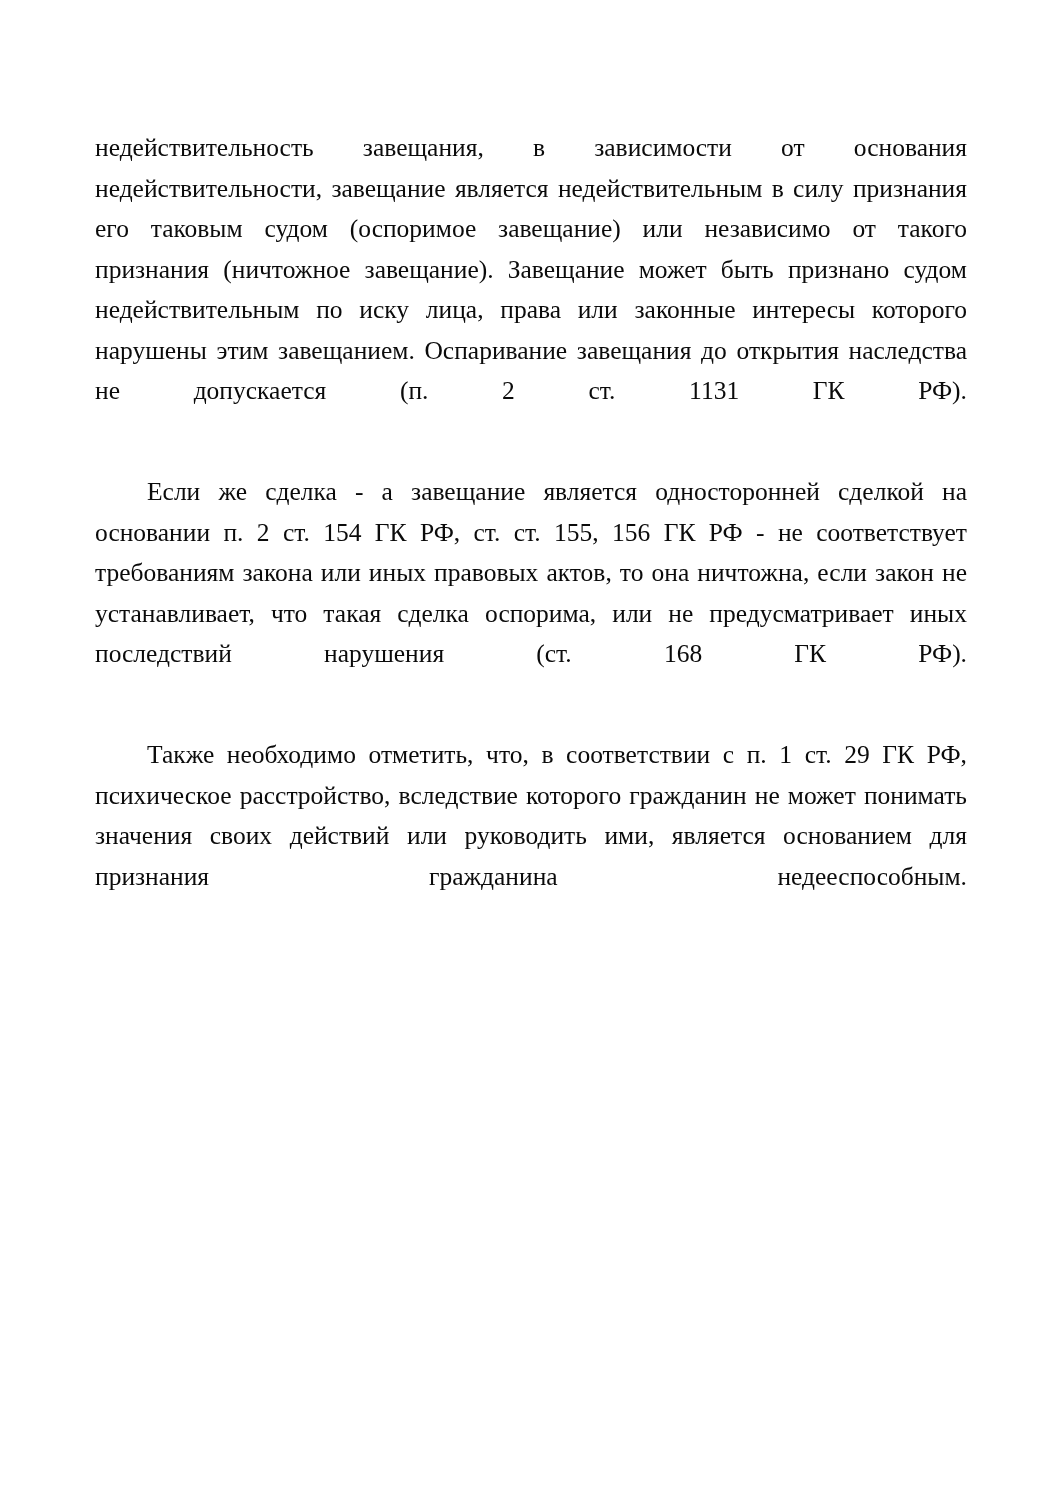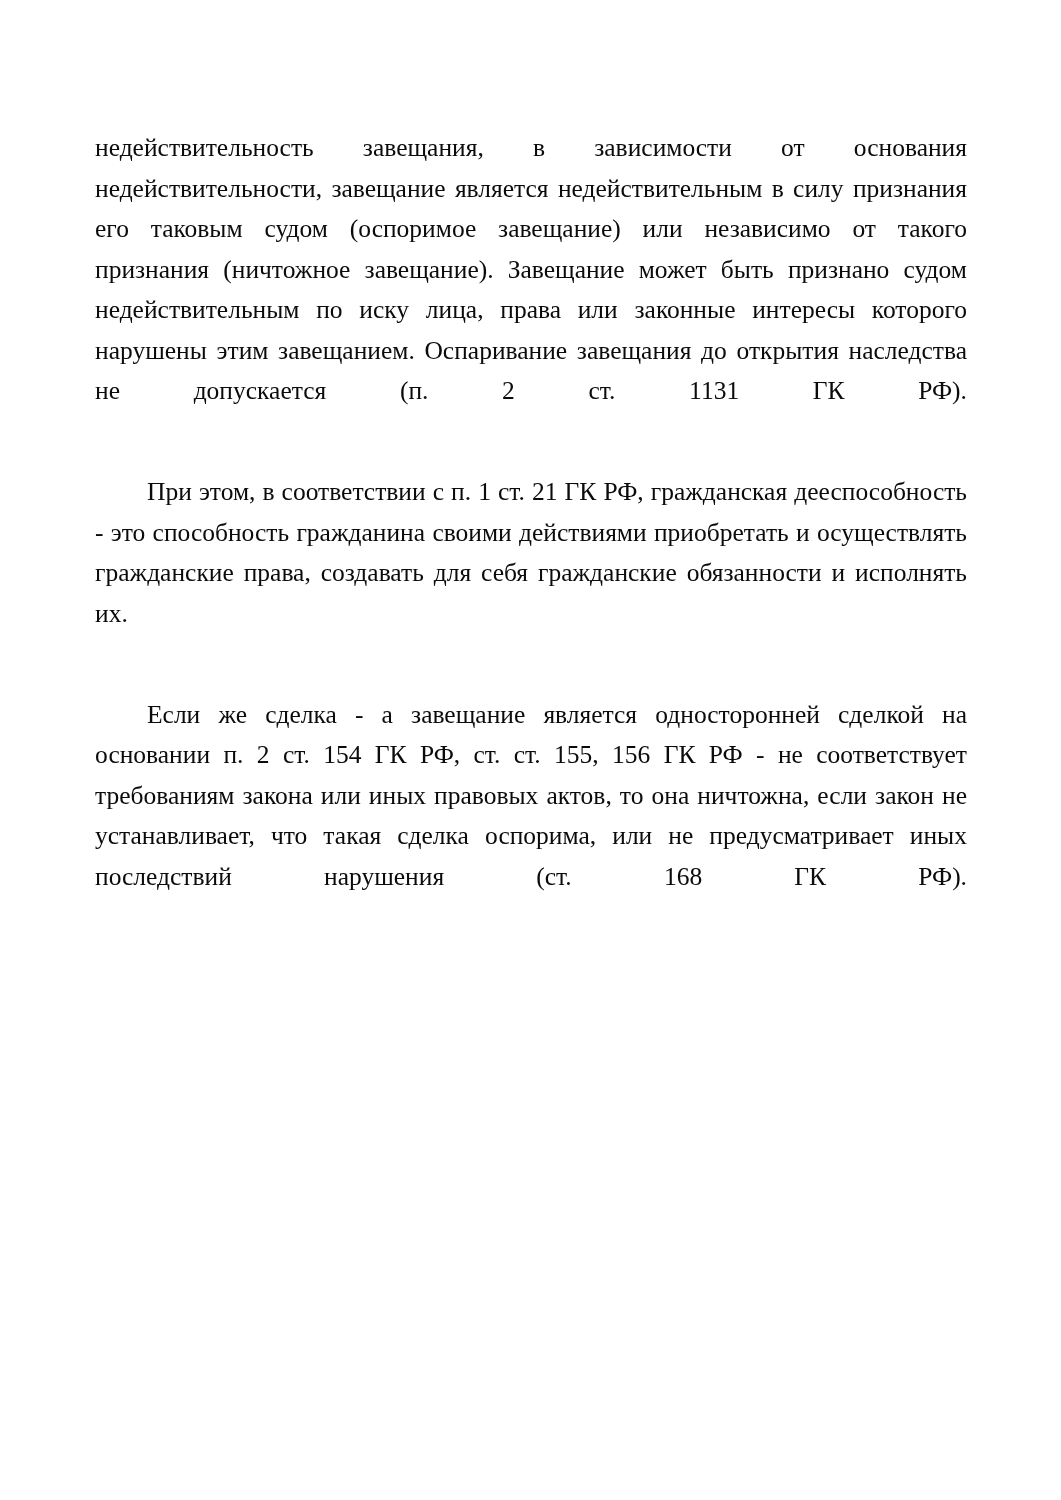--- a/index.html
+++ b/index.html
@@ -59,19 +59,19 @@
 </head>
 <body>
 
 <div class="page">
   <div class="doc-body">
 
     <p class="para no-indent">недействительность завещания, в зависимости от основания недействительности, завещание является недействительным в силу признания его таковым судом (оспоримое завещание) или независимо от такого признания (ничтожное завещание). Завещание может быть признано судом недействительным по иску лица, права или законные интересы которого нарушены этим завещанием. Оспаривание завещания до открытия наследства не допускается (п. 2 ст. 1131 ГК РФ).</p>
 
 
 
-    <p class="para">При этом, в соответствии с п. 1 ст. 21 ГК РФ, гражданская дееспособность - это способность гражданина своими действиями приобретать и осуществлять гражданские права, создавать для себя гражданские обязанности и исполнять их.</p>
 
     <p class="para">Если же сделка - а завещание является односторонней сделкой на основании п. 2 ст. 154 ГК РФ, ст. ст. 155, 156 ГК РФ - не соответствует требованиям закона или иных правовых актов, то она ничтожна, если закон не устанавливает, что такая сделка оспорима, или не предусматривает иных последствий нарушения (ст. 168 ГК РФ).</p>
 
+    <p class="para">Также необходимо отметить, что, в соответствии с п. 1 ст. 29 ГК РФ, психическое расстройство, вследствие которого гражданин не может понимать значения своих действий или руководить ими, является основанием для признания гражданина недееспособным.</p>
 
   </div>
 </div>
 
 </body></html>

